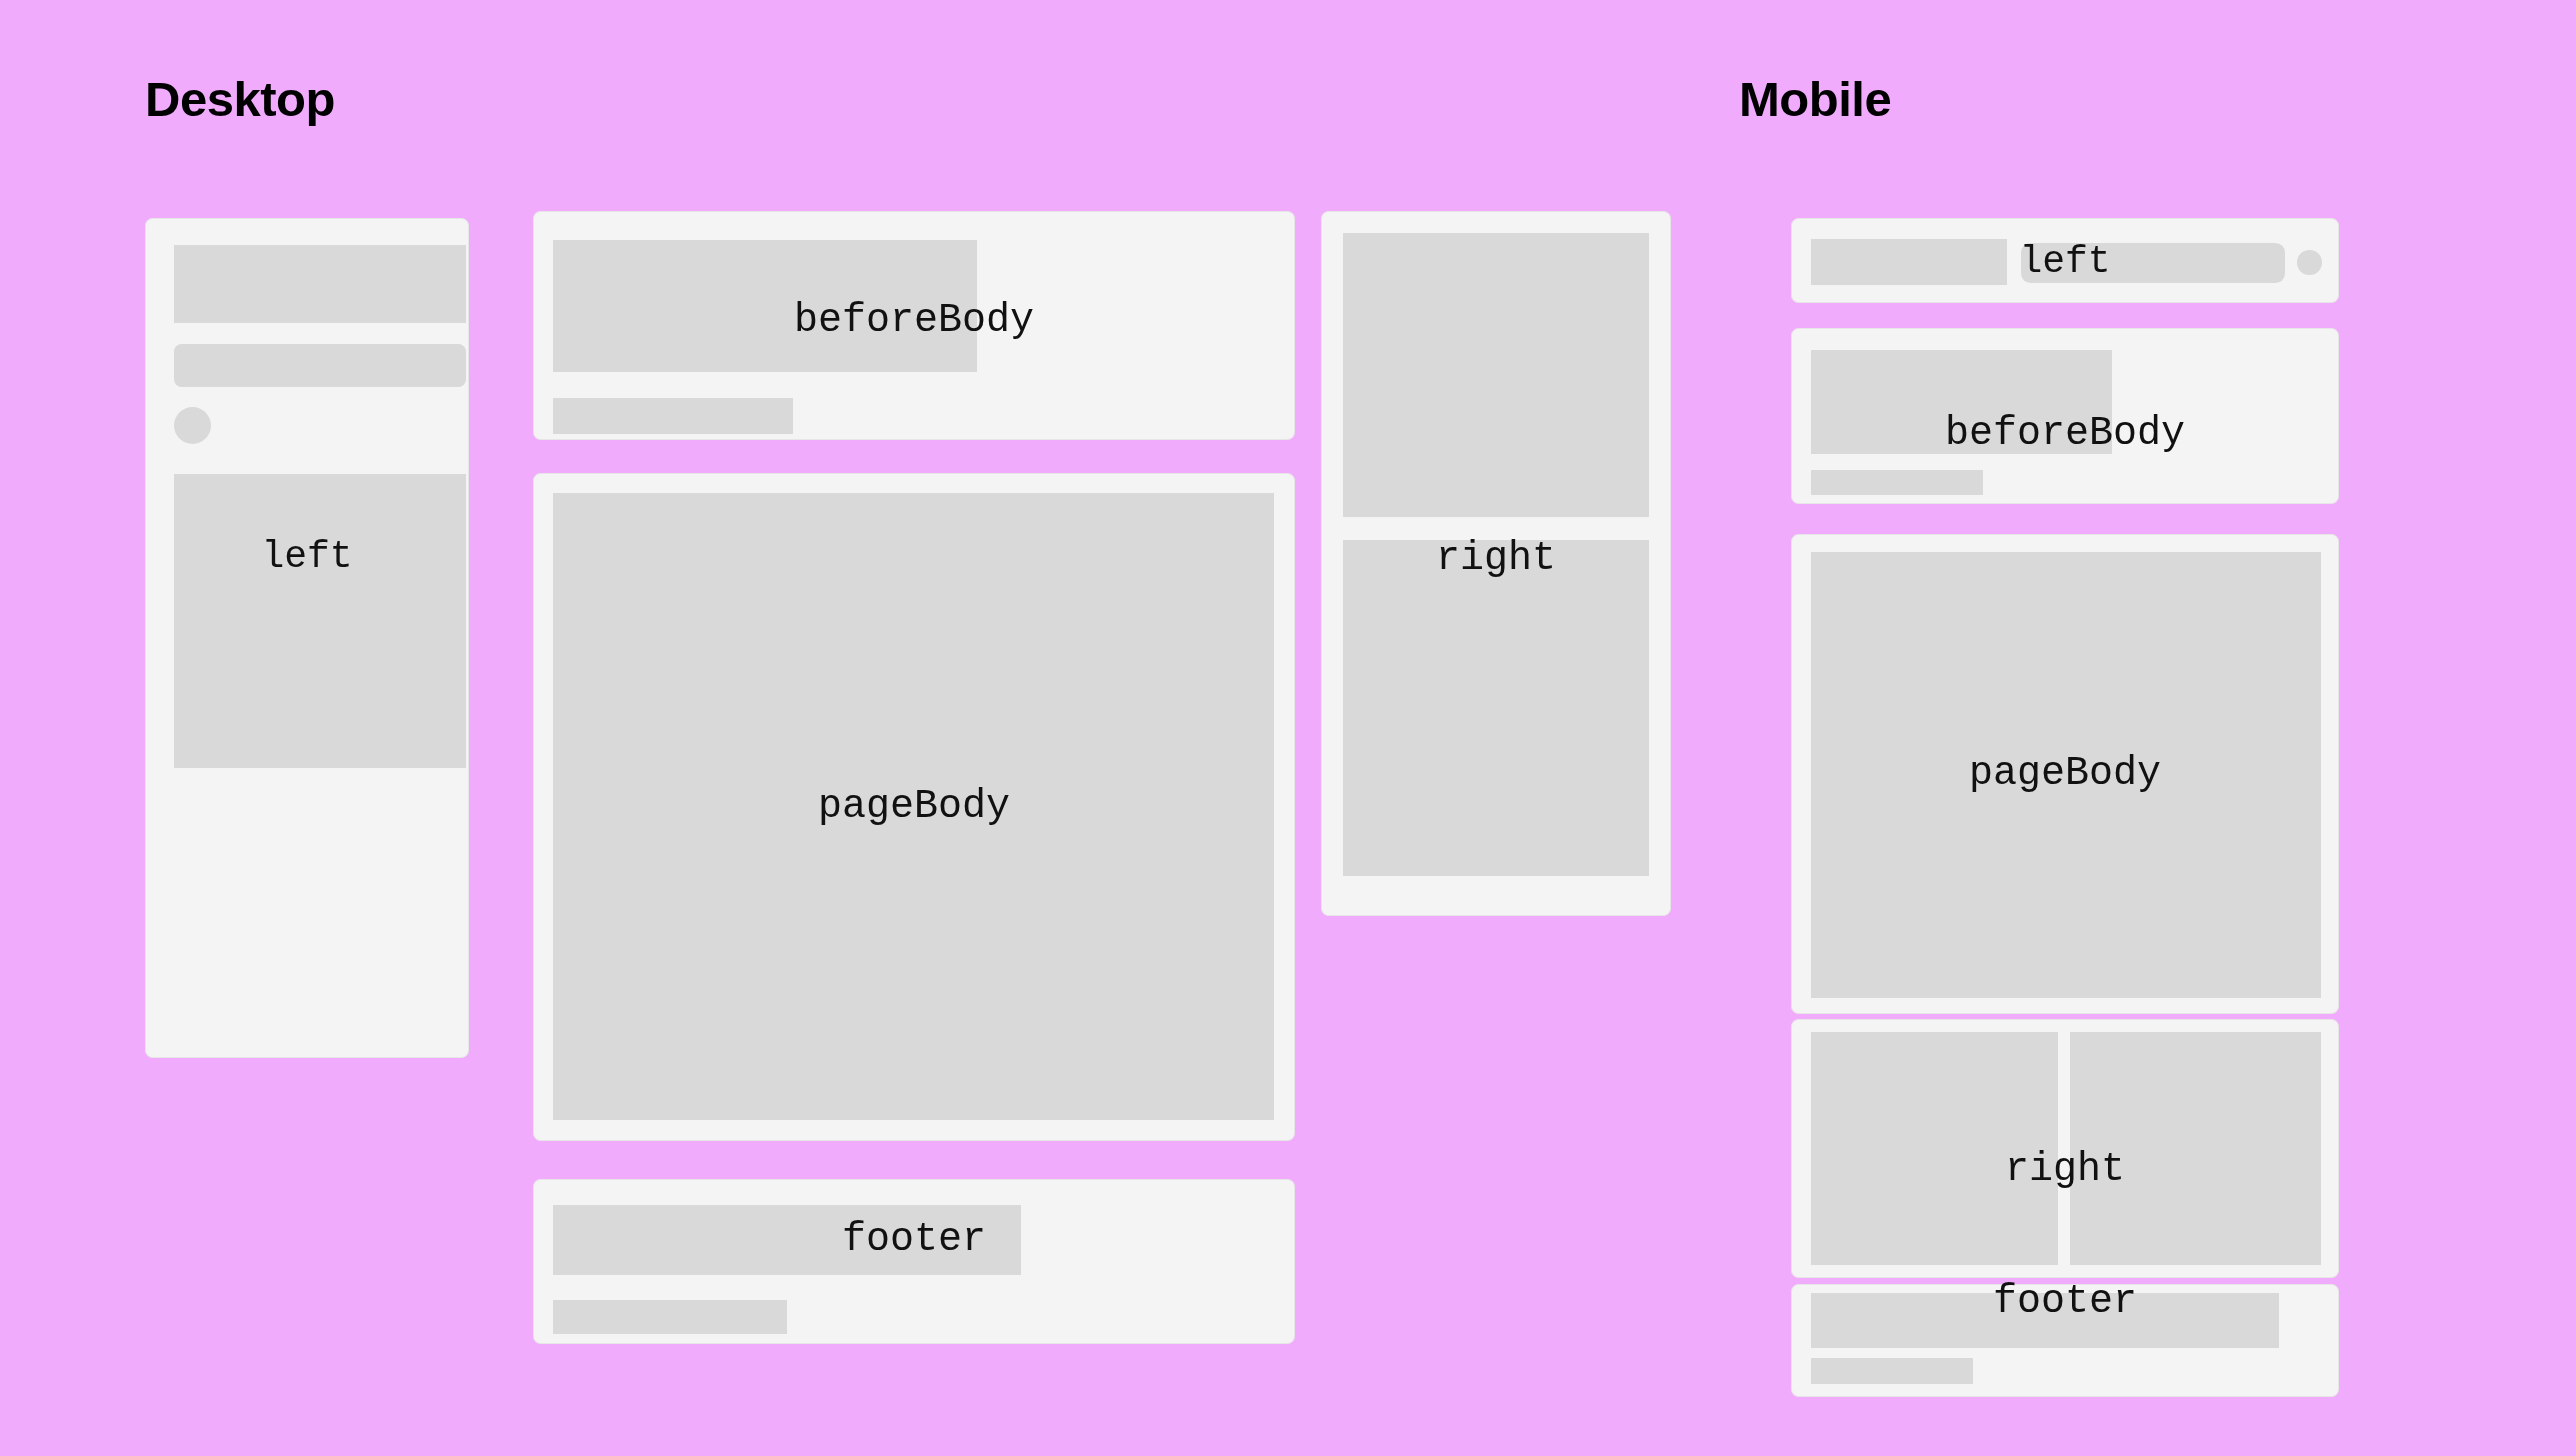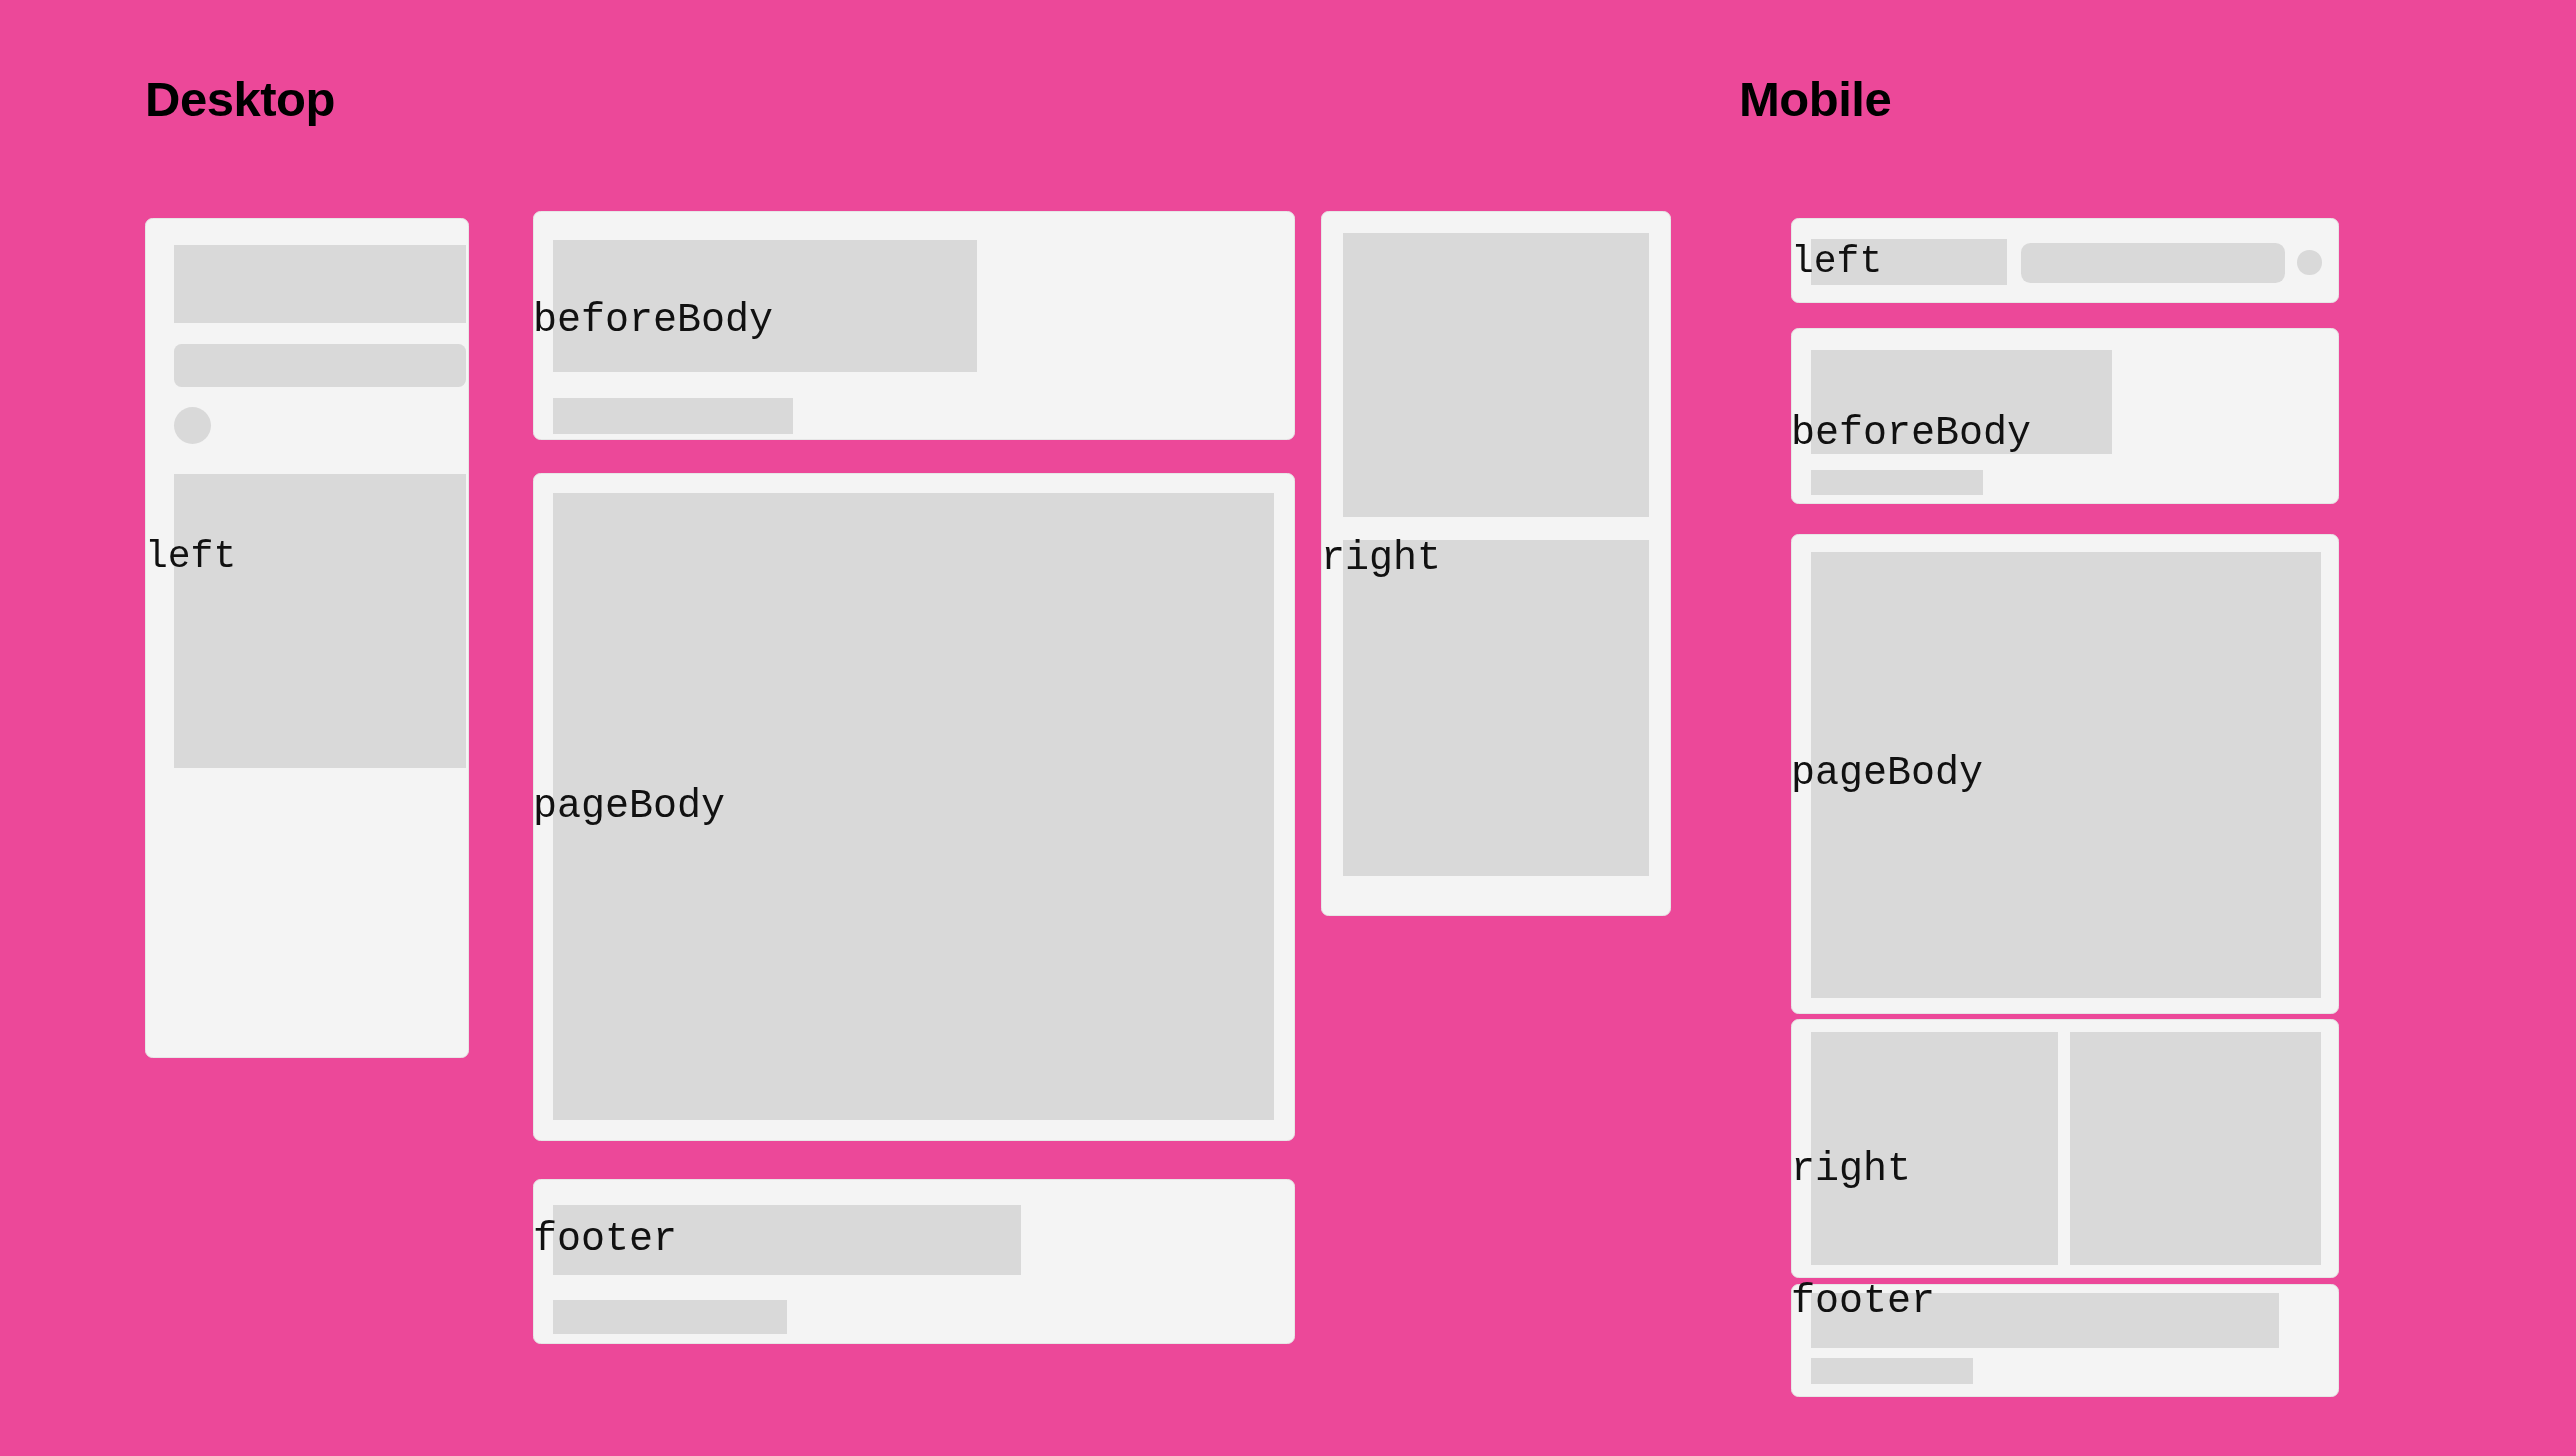--- a/index.html
+++ b/index.html
@@ -9,21 +9,21 @@
     height: 1456px;
     background: #f3f3f3;
     font-family: "Liberation Sans", sans-serif;
     overflow: hidden;
   }
 
   .stage {
     position: relative;
     width: 2576px;
     height: 1456px;
-    background: #ec4899;
+    background: #f0abfc;
   }
 
   
   .section-title {
     position: absolute;
     font-family: "Liberation Sans", sans-serif;
     font-weight: bold;
     font-size: 49px;
     line-height: 1;
     letter-spacing: -0.5px;
@@ -49,20 +49,21 @@
   .blk.rounded { border-radius: 7.5px; }
   .blk.circle  { border-radius: 50%; }
   .blk.pill    { border-radius: 9.4px; }
 
   
   .slot-label {
     position: absolute;
     font-family: "Liberation Mono", "DejaVu Sans Mono", monospace;
     color: #111111;
     white-space: nowrap;
+    text-align: center;
     line-height: 1;
     pointer-events: none;
   }
 
   
   #d-left-panel { left: 145px;  top: 218px;  width: 324px;  height: 840px; }
   #d-left-b1 { left: 28px;  top: 26px;  width: 292px; height: 78px; }
   #d-left-b2 { left: 28px;  top: 125px; width: 292px; height: 43px; }
   #d-left-b3 { left: 28px;  top: 188px; width: 37px;  height: 37px; }
   #d-left-b4 { left: 28px;  top: 255px; width: 292px; height: 294px; }

